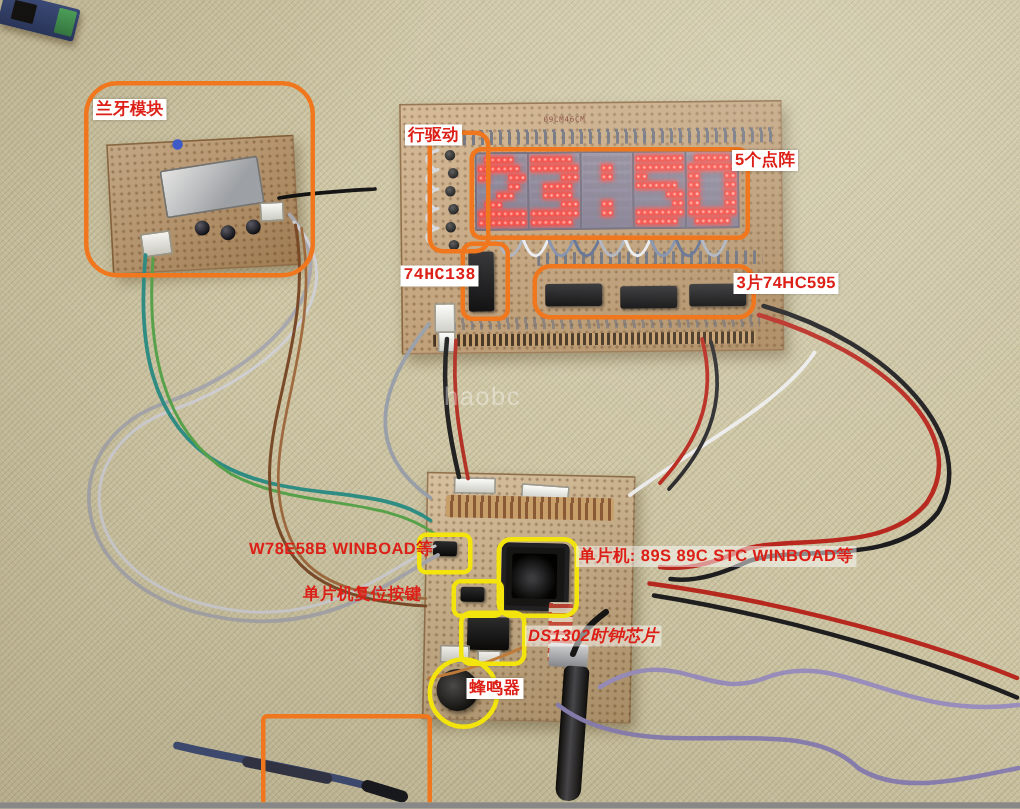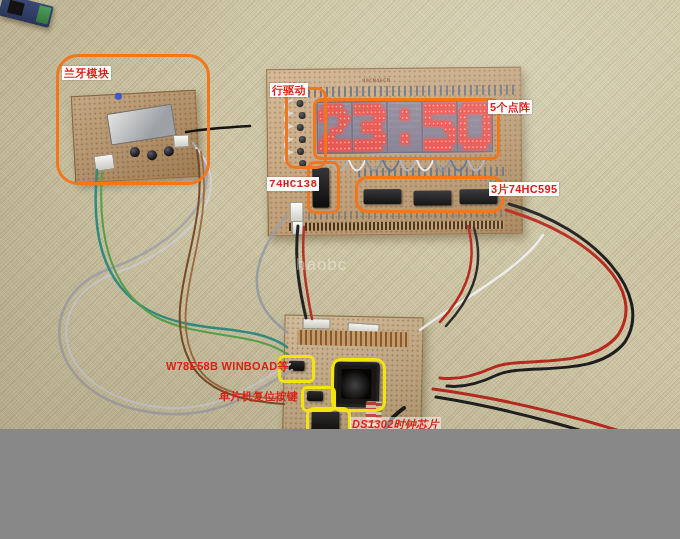--- a/index.html
+++ b/index.html
@@ -1,17 +1,17 @@
 <!DOCTYPE html>
 <html style="--orange: #f0771d; --yellow: #f2e40c; --red: #dd2017;"><head>
 <meta charset="utf-8">
 <style>
   :root{ --orange:#f0771d; --yellow:#f2e40c; --red:#dd2017; }
   html,body{margin:0;padding:0;background:#888;}
-  #stage{position:relative;width:680px;height:429px;overflow:hidden;
+  #stage{position:relative;width:680px;height:535px;overflow:hidden;
     font-family:"Liberation Sans",sans-serif;
     background-color:#cdc5a3;
     background-image:
       repeating-linear-gradient(45deg, rgba(255,255,255,.10) 0 1px, transparent 1px 3px),
       repeating-linear-gradient(-45deg, rgba(100,88,55,.12) 0 1px, transparent 1px 3px);
   }
   .abs{position:absolute;}
   
   .board{position:absolute;z-index:10;
     background-image:
@@ -535,18 +535,19 @@
   <div class="ybox" style="left:331px;top:358px;width:49px;height:48px;border-radius:10px;"></div>
   <div class="ybox" style="left:306px;top:407px;width:39px;height:31px;border-radius:8px;"></div>
   <div class="ybox" style="left:285px;top:438px;width:42px;height:42px;border-radius:50%;"></div>
 
   <div class="lbl bg" style="left:62px;top:66px;">兰牙模块</div>
   <div class="lbl bg" style="left:270px;top:83px;">行驱动</div>
   <div class="lbl bg" style="left:488px;top:100px;">5个点阵</div>
   <div class="lbl bg" style="left:267px;top:177px;font-family:Liberation Mono, monospace;">74HC138</div>
   <div class="lbl bg" style="left:489px;top:182px;">3片74HC595</div>
   <div class="lbl" style="left:166px;top:359px;">W78E58B WINBOAD等</div>
-  <div class="lbl" style="left:219px;top:389px;text-align:center;">单片机复位按键</div>
+  <div class="lbl" style="left:202px;top:389px;text-align:center;">单片机复位按键</div>
+  <div class="lbl bgfaint" style="left:384px;top:364px;">单片机: 89S 89C STC WINBOAD等</div>
   <div class="lbl bgfaint" style="left:350px;top:417px;font-style:italic;">DS1302时钟芯片</div>
   <div class="lbl bg" style="left:311px;top:452px;">蜂鸣器</div>
 
   <div id="watermark">haobc</div>
 </div>
 
 </body></html>

